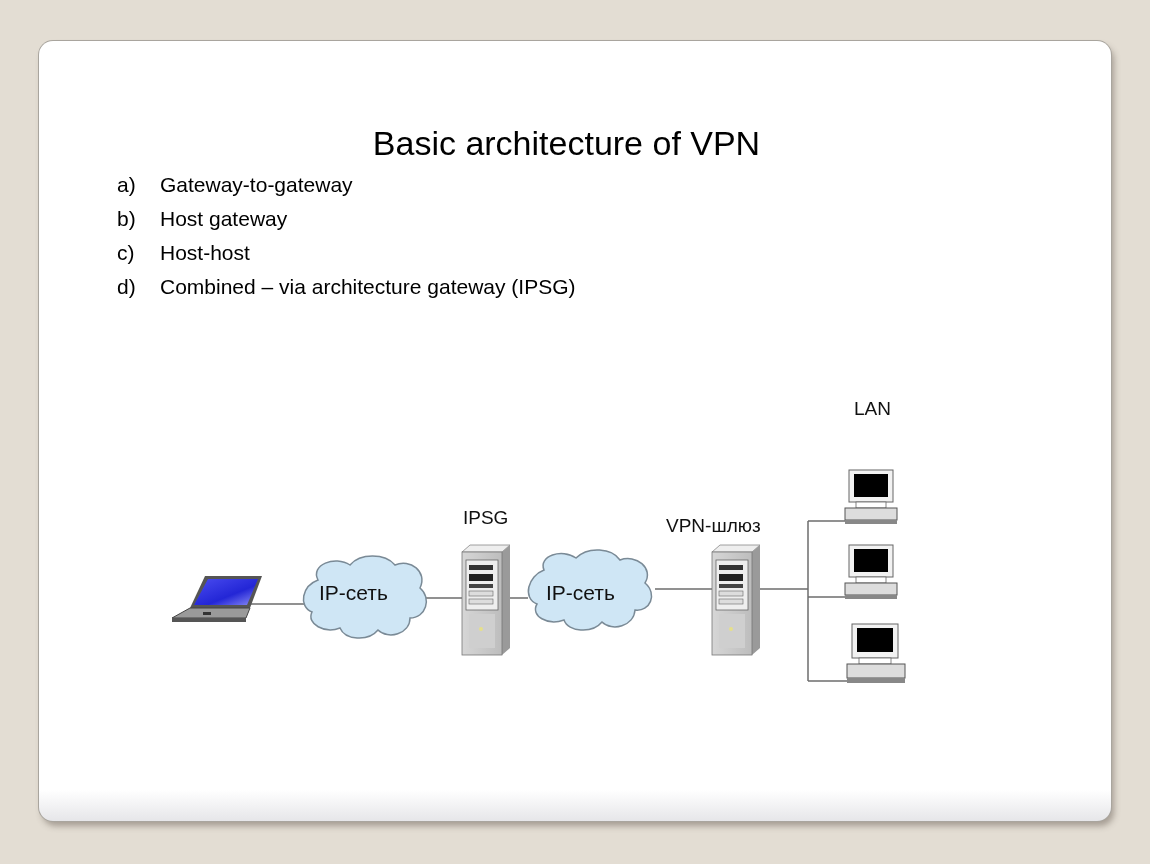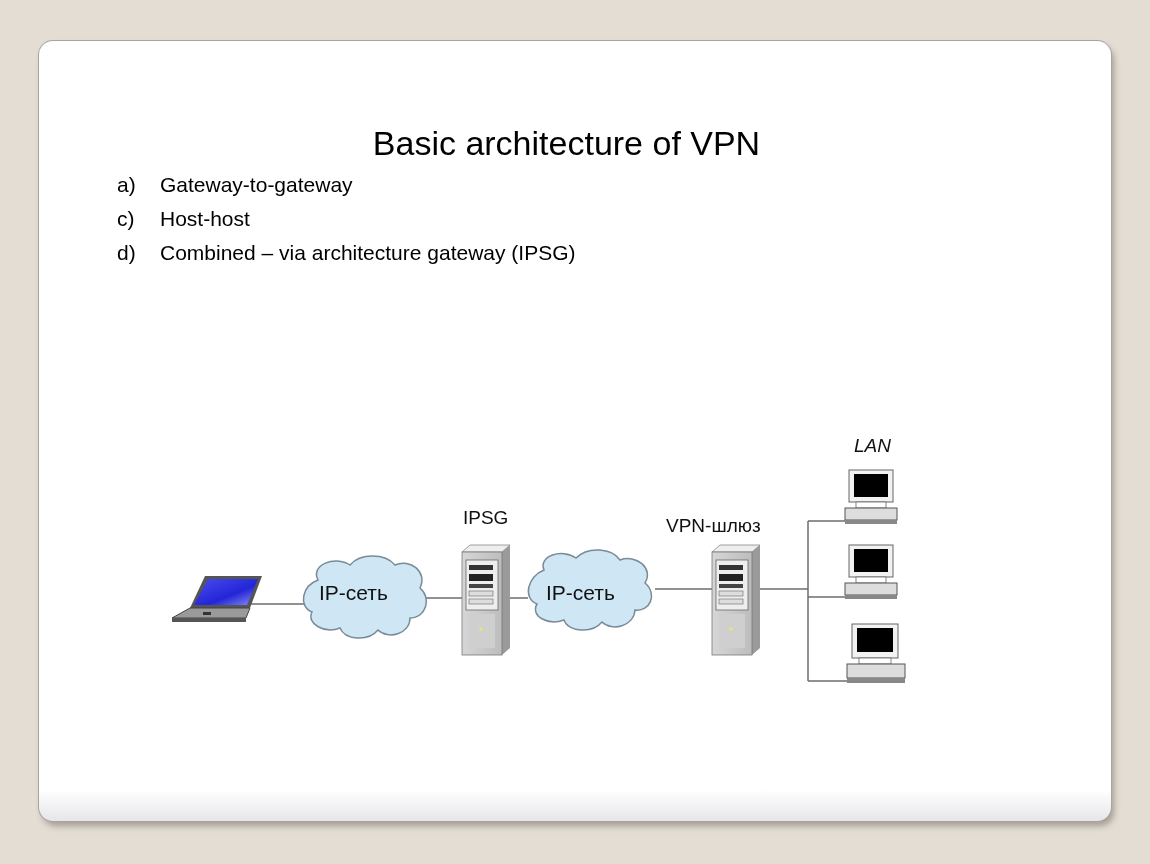--- a/index.html
+++ b/index.html
@@ -25,20 +25,21 @@
 </style>
 </head>
 <body>
 
 <div class="slide"></div>
 
 <div class="title">Basic architecture of VPN</div>
 
 <ul class="list">
   <li><span class="m">a)</span><span>Gateway-to-gateway</span></li>
+  <li><span class="m">b)</span><span>Host gateway</span></li>
   <li><span class="m">c)</span><span>Host-host</span></li>
   <li><span class="m">d)</span><span>Combined – via architecture gateway (IPSG)</span></li>
 </ul>
 
 <svg class="diag" width="1150" height="864">
   <defs>
     <linearGradient id="scr" x1="0" y1="0" x2="1" y2="1">
       <stop offset="0" stop-color="#4a4cf0"></stop>
         <stop offset="0.6" stop-color="#2326d6"></stop>
         <stop offset="1" stop-color="#8e90f6"></stop>
@@ -125,13 +126,13 @@
     <rect x="859" y="658" width="32" height="6" fill="#fff" stroke="#666" stroke-width="0.8"></rect>
     <rect x="847" y="664" width="58" height="14" fill="#ddd" stroke="#555" stroke-width="1"></rect>
     <rect x="847" y="678" width="58" height="5" fill="#888"></rect>
   </g>
 </svg>
 
 <div class="lbl" style="left:319px;top:581px;font-size:21px;">IP-сеть</div>
 <div class="lbl" style="left:546px;top:581px;font-size:21px;">IP-сеть</div>
 <div class="lbl" style="left:463px;top:507px;">IPSG</div>
 <div class="lbl" style="left:666px;top:515px;text-align:right;">VPN-шлюз</div>
-<div class="lbl" style="left:854px;top:435px;font-style:italic;">LAN</div>
+<div class="lbl" style="left:854px;top:398px;">LAN</div>
 
 </body></html>

